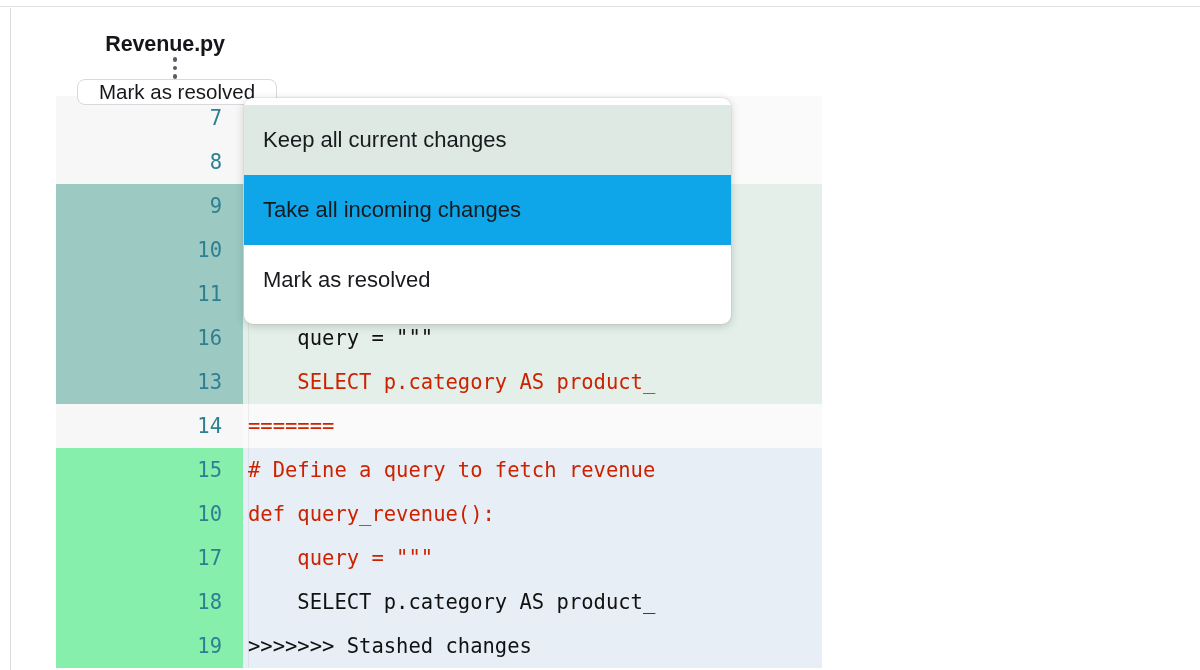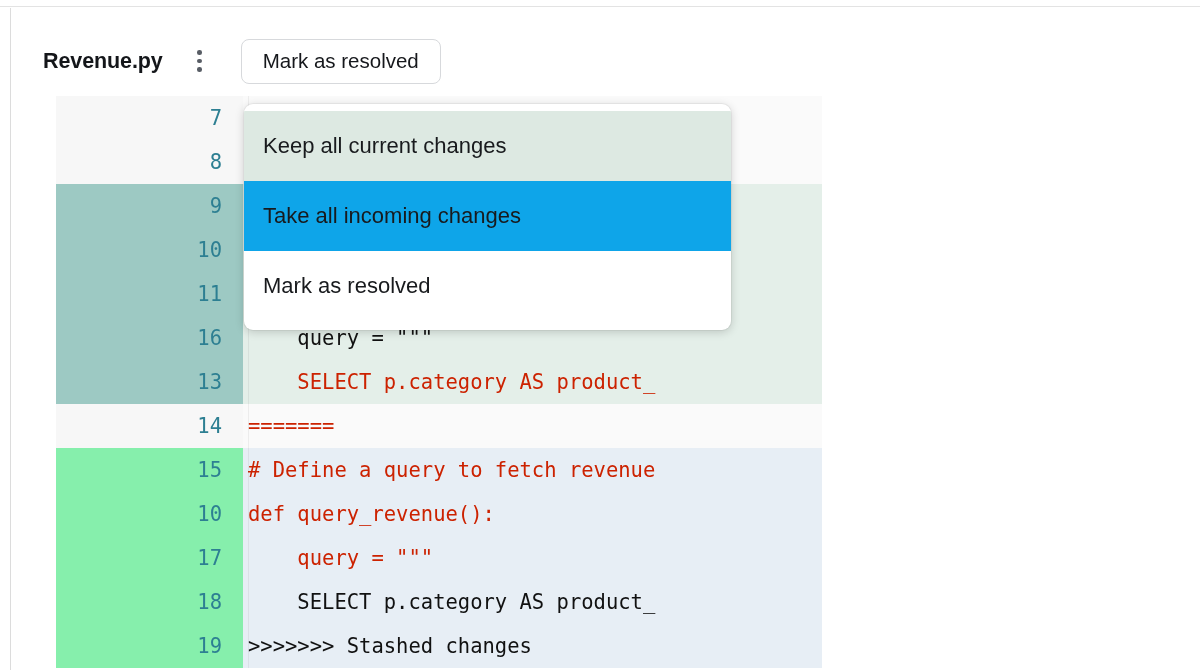--- a/index.html
+++ b/index.html
@@ -38,26 +38,27 @@
     position: absolute;
     left: 11px; top: 8px;
     width: 811px; height: 662px;
     background: #ffffff;
     overflow: hidden;
   }
 
   
   .file-header {
     position: absolute;
-    left: 32px; top: 24px;
+    left: 42px; top: 24px;
     height: 58px;
     display: flex;
     align-items: center;
     gap: 0;
     z-index: 30;
+    flex-direction: column;
   }
   .file-name {
     font-size: 21.5px;
     font-weight: bold;
     color: #14161a;
     letter-spacing: -0.1px;
     white-space: nowrap;
   }
   .kebab-btn {
     width: 34px;
@@ -156,21 +157,21 @@
   .row-incoming .code-cell { background: #e7eef5; text-align: right; }
 
   
   .tok-red    { color: #cc2200; }
   .tok-green  { color: #108010; }
   .tok-black  { color: #111111; }
 
   
   .dropdown {
     position: absolute;
-    left: 233px; top: 96px;
+    left: 233px; top: 90px;
     width: 487px;
     background: #ffffff;
     border-radius: 9px;
     box-shadow: 0 2px 10px rgba(0,0,0,0.18), 0 0 0 1px rgba(0,0,0,0.045);
     overflow: hidden;
     z-index: 60;
     padding: 7px 0 9px 0;
   }
   .menu-item {
     height: 70px;

